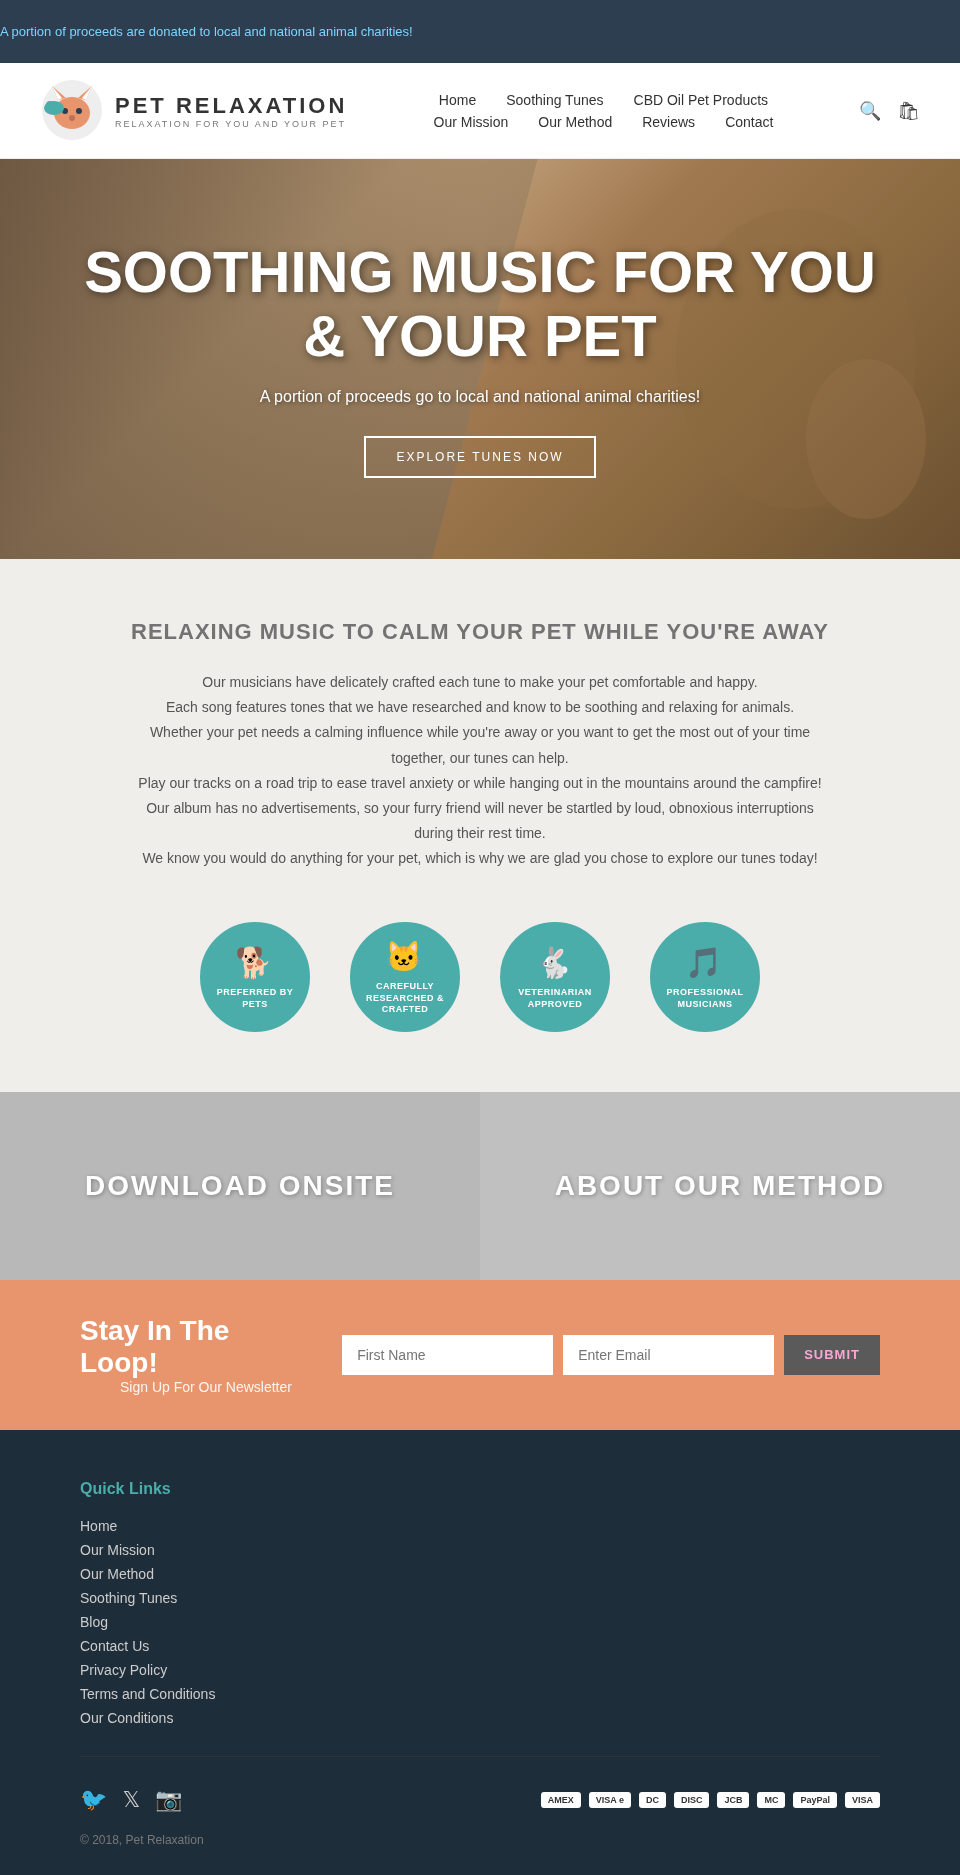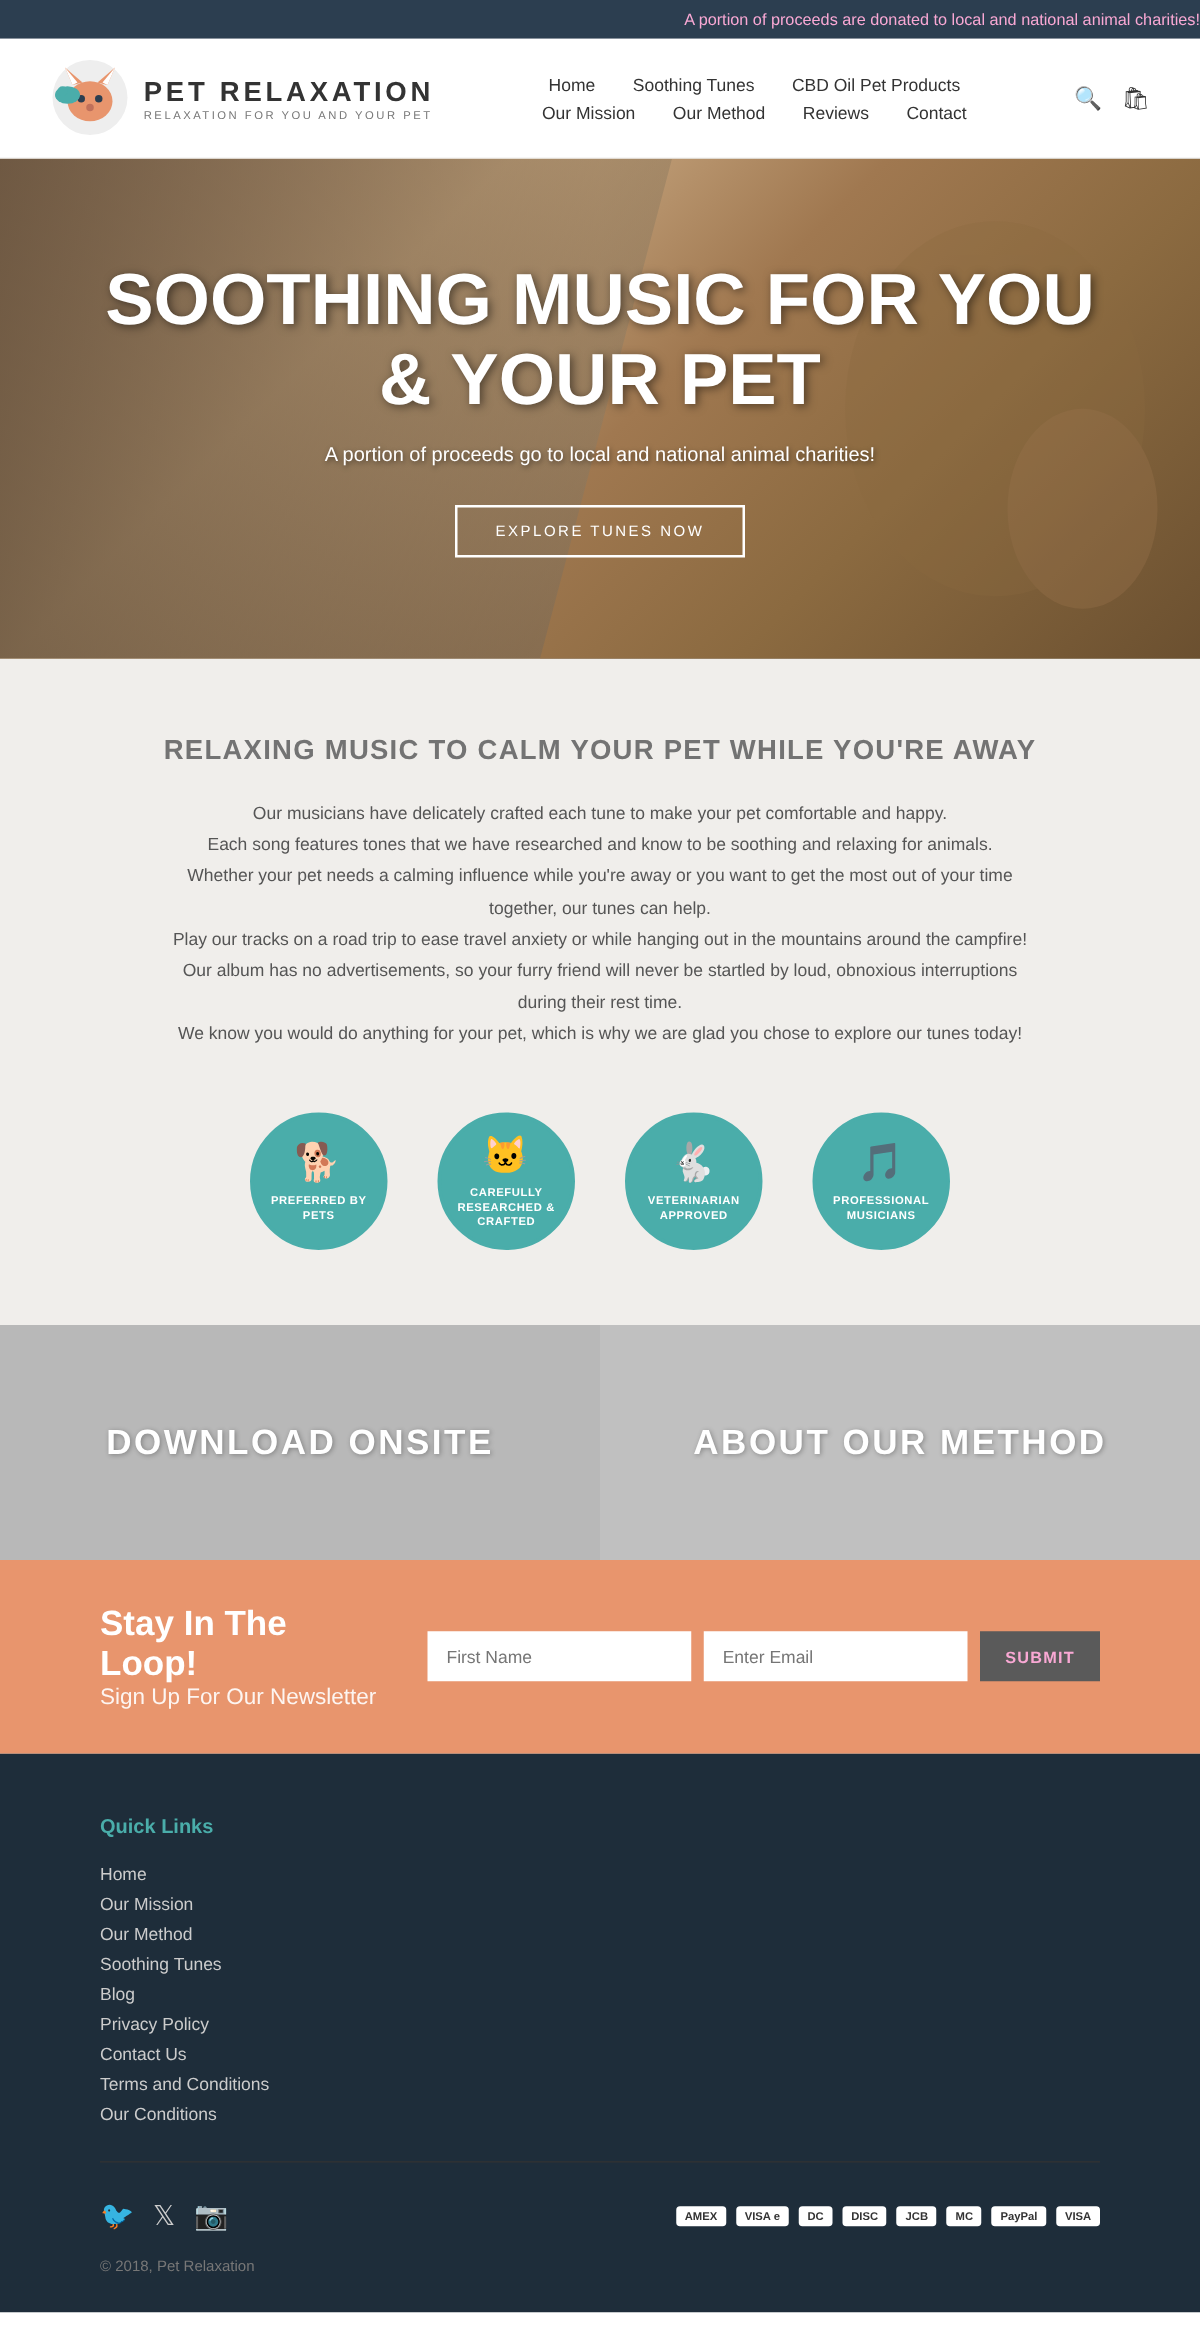--- a/index.html
+++ b/index.html
@@ -1,23 +1,23 @@
 <!DOCTYPE html>
 <html><head>
   <meta charset="utf-8">
   <style>
     * { margin: 0; padding: 0; box-sizing: border-box; }
     body { font-family: Arial, sans-serif; background: #fff; width: 960px; }
 
     
     .top-banner {
       background: #2c3e50;
-      color: #f9a8d4;
-      text-align: right;
-      padding: 8px 0;
+      color: #7dd3fc;
+      text-align: left;
+      padding: 24px 0;
       font-size: 13px;
     }
 
     
     .header {
       display: flex;
       align-items: center;
       padding: 15px 40px;
       background: #fff;
       border-bottom: 1px solid #eee;
@@ -228,22 +228,23 @@
     }
     .newsletter-text {
       flex: 1;
     }
     .newsletter-title {
       font-size: 28px;
       font-weight: bold;
       color: #fff;
     }
     .newsletter-subtitle {
-      font-size: 18px;
+      font-size: 14px;
       color: rgba(255,255,255,0.9);
+      margin-left: 40px;
     }
     .newsletter-form {
       display: flex;
       gap: 10px;
       flex: 2;
     }
     .newsletter-input {
       flex: 1;
       padding: 12px 15px;
       border: none;
@@ -444,22 +445,22 @@
 </section>
 
 <footer class="footer">
   <h4 class="footer-quick-links-title">Quick Links</h4>
   <div class="footer-links">
     <a class="footer-link">Home</a>
     <a class="footer-link">Our Mission</a>
     <a class="footer-link">Our Method</a>
     <a class="footer-link">Soothing Tunes</a>
     <a class="footer-link">Blog</a>
+    <a class="footer-link">Contact Us</a>
     <a class="footer-link">Privacy Policy</a>
-    <a class="footer-link">Contact Us</a>
     <a class="footer-link">Terms and Conditions</a>
     <a class="footer-link">Our Conditions</a>
   </div>
 
   <hr class="footer-divider">
 
   <div class="footer-bottom">
     <div class="footer-social">
       <span class="social-icon">🐦</span>
       <span class="social-icon">𝕏</span>

